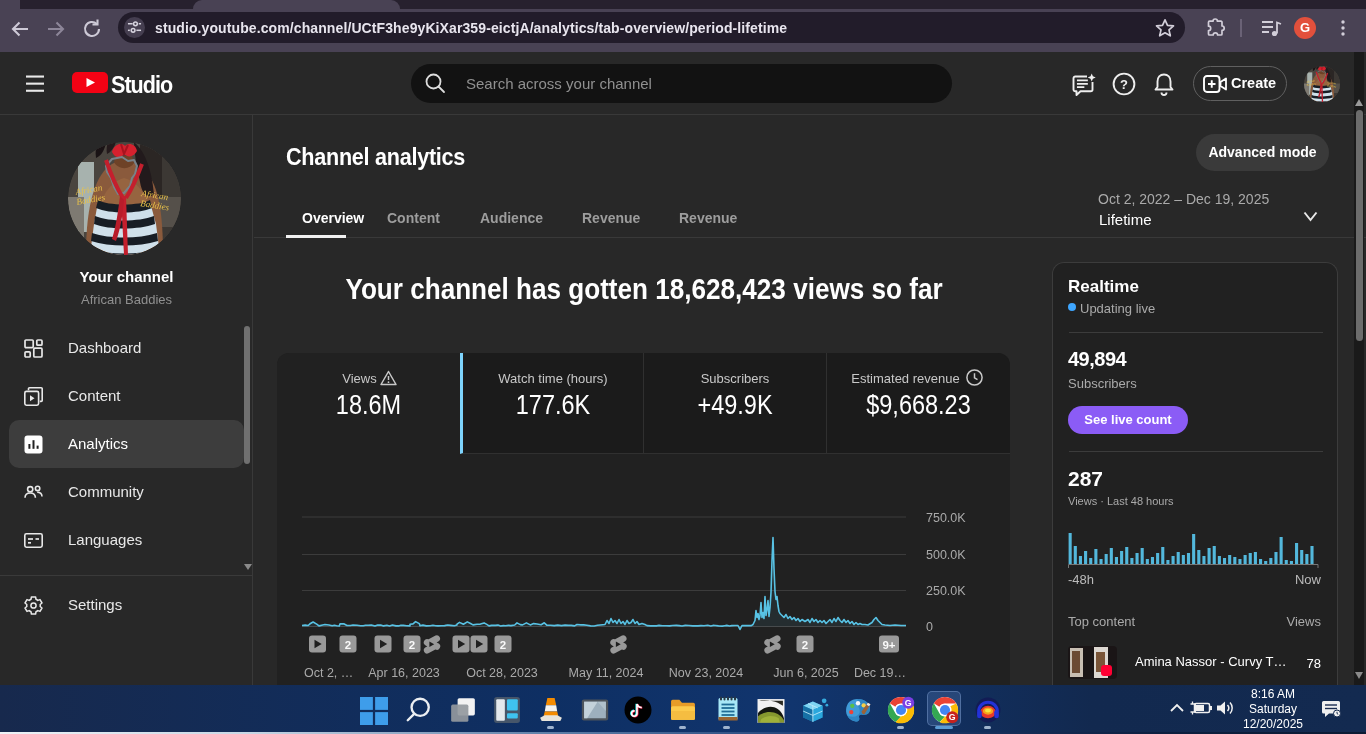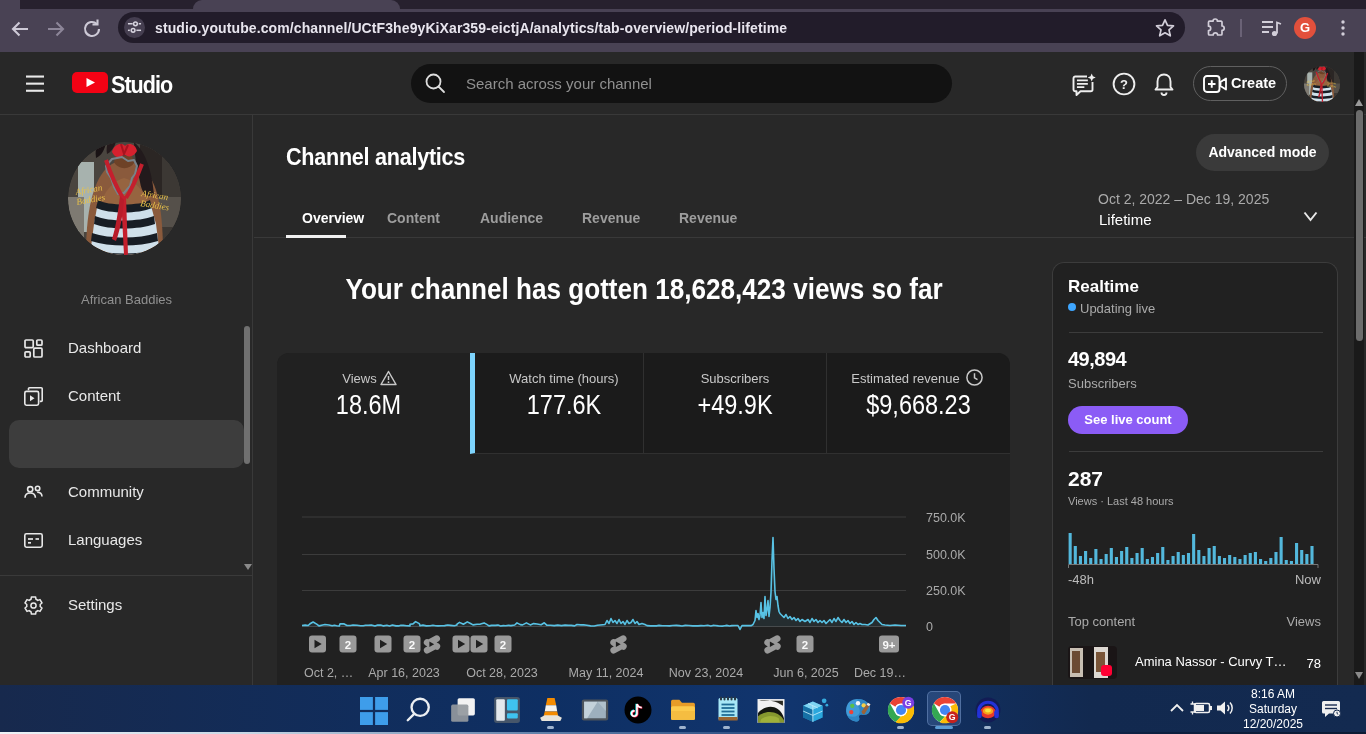--- a/index.html
+++ b/index.html
@@ -217,20 +217,21 @@
         <path d="M53 54 L56 113 L60 113 L58 54 Z" fill="#c41f2d"></path>
         <path d="M52 54 C50 70 48 85 44 97 L48 99 C53 86 55 70 56 58 Z" fill="#b81c2a"></path>
 
         <text x="8" y="53" font-size="9" fill="#e8c24a" font-style="italic" font-family="Liberation Serif" transform="rotate(-10 8 53)">African</text>
         <text x="9" y="63" font-size="9" fill="#e8c24a" font-style="italic" font-family="Liberation Serif" transform="rotate(-10 9 63)">Baddies</text>
         <text x="73" y="54" font-size="9" fill="#e8c24a" font-style="italic" font-family="Liberation Serif" transform="rotate(9 73 54)">African</text>
         <text x="72" y="64" font-size="9" fill="#e8c24a" font-style="italic" font-family="Liberation Serif" transform="rotate(9 72 64)">Baddies</text>
       </g>
     </svg>
   </div>
+  <div class="abs" id="yourchannel">Your channel</div>
   <div class="abs" id="channame">African Baddies</div>
 
   <div class="abs navitem" style="top:324px;">
     <svg class="navicon" viewBox="0 0 19 19">
         <g fill="none" stroke="#e8e8e8" stroke-width="1.7">
       <rect x="1" y="1" width="8.2" height="7.6" rx="1"></rect>
           <rect x="12.8" y="1" width="5.2" height="5.2" rx="1"></rect>
       <rect x="1" y="12.8" width="5.2" height="5.2" rx="1"></rect>
           <rect x="9.8" y="9.2" width="8.2" height="8.8" rx="1"></rect>
     </g>
@@ -238,20 +239,31 @@
     <span class="navlabel">Dashboard</span>
   </div>
   <div class="abs navitem" style="top:372px;">
     <svg class="navicon" viewBox="0 0 19 19">
       <path d="M4.5 3.2 V1.8 A1 1 0 0 1 5.5 0.8 H17.2 A1 1 0 0 1 18.2 1.8 V13.4 A1 1 0 0 1 17.2 14.4 H15.8" fill="none" stroke="#e8e8e8" stroke-width="1.6"></path>
       <rect x="0.8" y="4.4" width="13.8" height="13.8" rx="1.6" fill="none" stroke="#e8e8e8" stroke-width="1.6"></rect>
       <path d="M6 8.3 L10.5 11.3 L6 14.3 Z" fill="#e8e8e8"></path>
     </svg>
     <span class="navlabel">Content</span>
   </div>
+  <div class="abs navitem" style="top:420px; color:#fff;">
+    <svg class="navicon" viewBox="0 0 19 19">
+      <rect x="0.5" y="0.5" width="18" height="18" rx="3" fill="#fff"></rect>
+      <g stroke="#212121" stroke-width="2">
+          <line x1="5.4" y1="13.8" x2="5.4" y2="9"></line>
+          <line x1="9.5" y1="13.8" x2="9.5" y2="5.2"></line>
+          <line x1="13.6" y1="13.8" x2="13.6" y2="10.6"></line>
+        </g>
+    </svg>
+    <span class="navlabel">Analytics</span>
+  </div>
   <div class="abs navitem" style="top:468px;">
     <svg class="navicon" viewBox="0 0 19 19">
         <g fill="none" stroke="#e8e8e8" stroke-width="1.6">
       <circle cx="6.2" cy="6.2" r="2.6"></circle>
           <path d="M1 14.8 C1 11.6 3.3 10 6.2 10 C9.1 10 11.4 11.6 11.4 14.8"></path>
       <circle cx="13.6" cy="5.4" r="2.2"></circle>
           <path d="M13.2 9.2 C16.2 9.2 18 10.8 18 13.6"></path>
     </g>
       </svg>
     <span class="navlabel">Community</span>
@@ -299,21 +311,21 @@
   <div class="abs" id="statscard">
     <div class="stattab sel" style="left:0; width:183px;">
       <div class="statlabel">Views &nbsp;&nbsp;&nbsp;&nbsp;</div>
       <svg style="position:absolute; left:103px; top:17px;" width="17" height="16" viewBox="0 0 17 16">
         <path d="M8.5 1.5 L16 14.5 H1 Z" fill="none" stroke="#c8c8c8" stroke-width="1.5" stroke-linejoin="round"></path>
         <line x1="8.5" y1="6" x2="8.5" y2="10" stroke="#c8c8c8" stroke-width="1.5"></line>
         <circle cx="8.5" cy="12.2" r="0.9" fill="#c8c8c8"></circle>
       </svg>
       <div class="statnum">18.6M</div>
     </div>
-    <div class="stattab" style="left:193px; width:183px; border-left:5px solid #7dd3fc;">
+    <div class="stattab" style="left:183px; width:183px; border-left:3px solid #7dd3fc;">
       <div class="statlabel">Watch time (hours)</div>
       <div class="statnum">177.6K</div>
     </div>
     <div class="stattab" style="left:366px; width:183px; border-left:1px solid #303030;">
       <div class="statlabel">Subscribers</div>
       <div class="statnum">+49.9K</div>
     </div>
     <div class="stattab" style="left:549px; width:184px; border-left:1px solid #303030;">
       <div class="statlabel" style="padding-right:26px;">Estimated revenue</div>
       <svg style="position:absolute; left:139px; top:16px;" width="17" height="17" viewBox="0 0 17 17">

